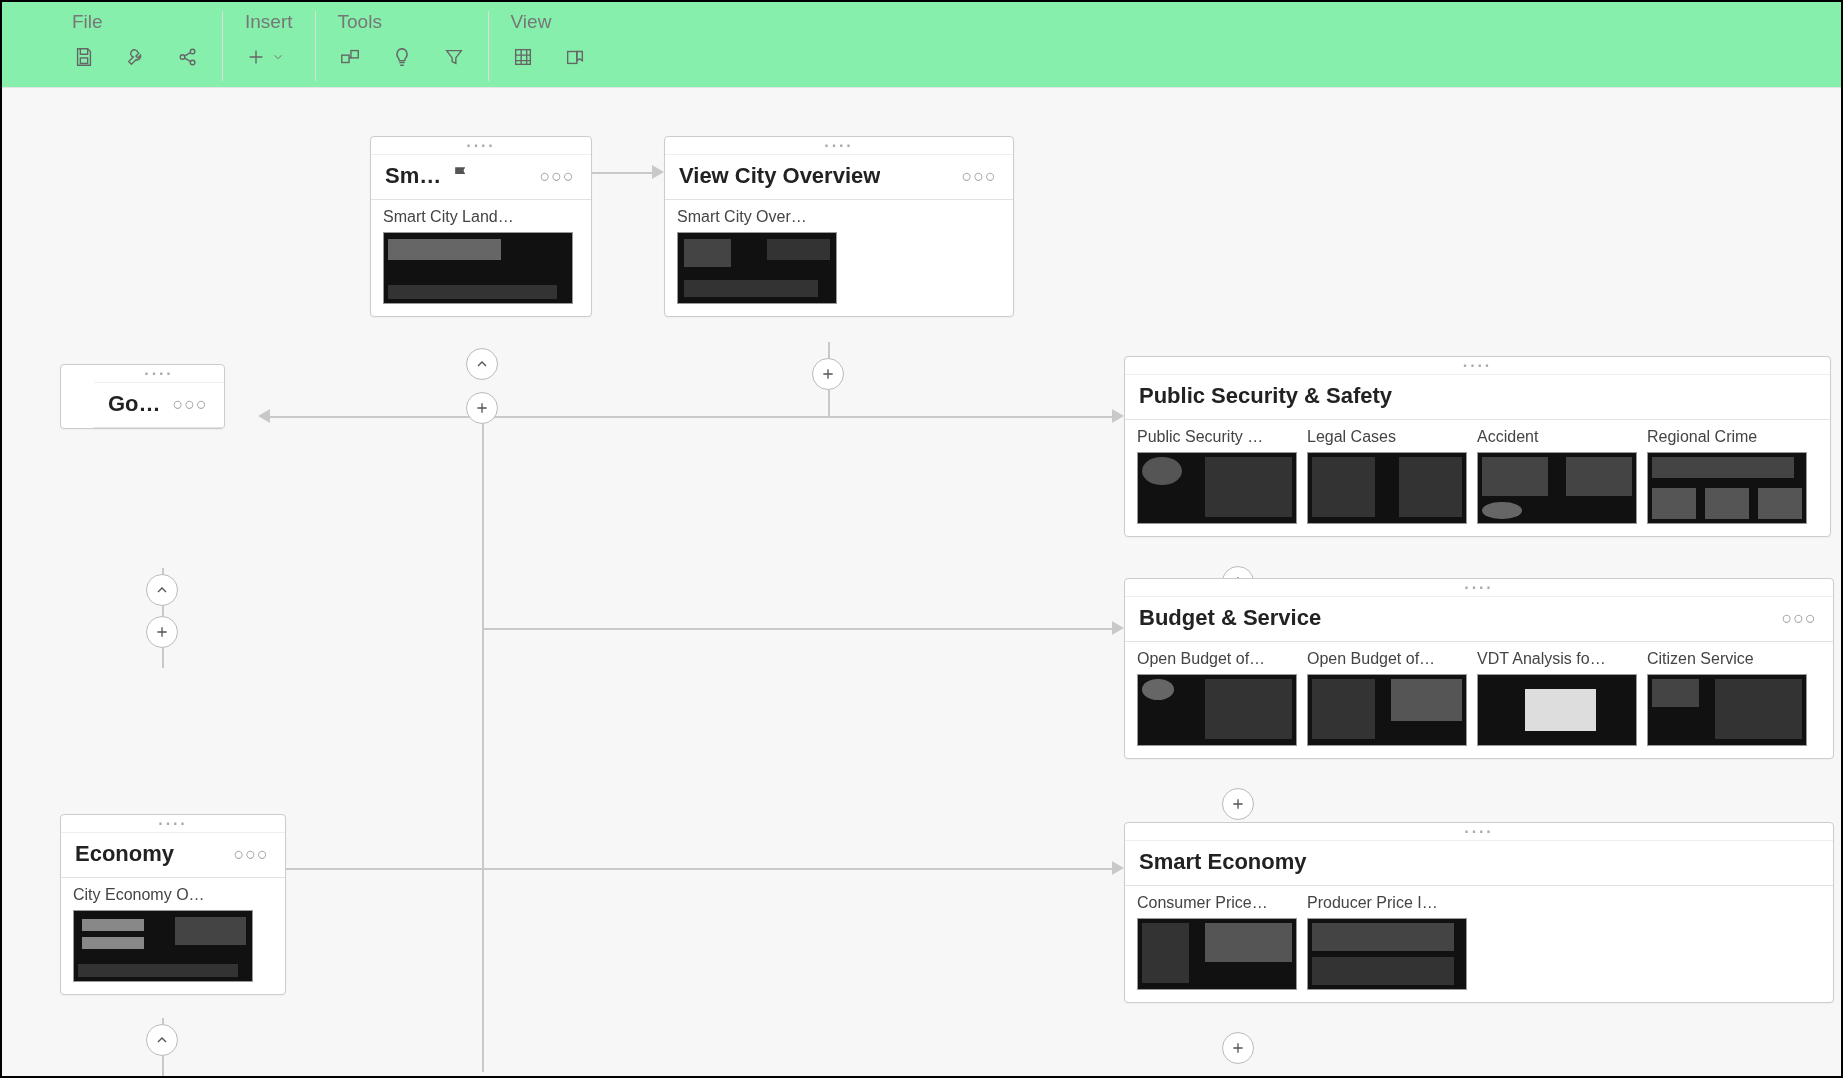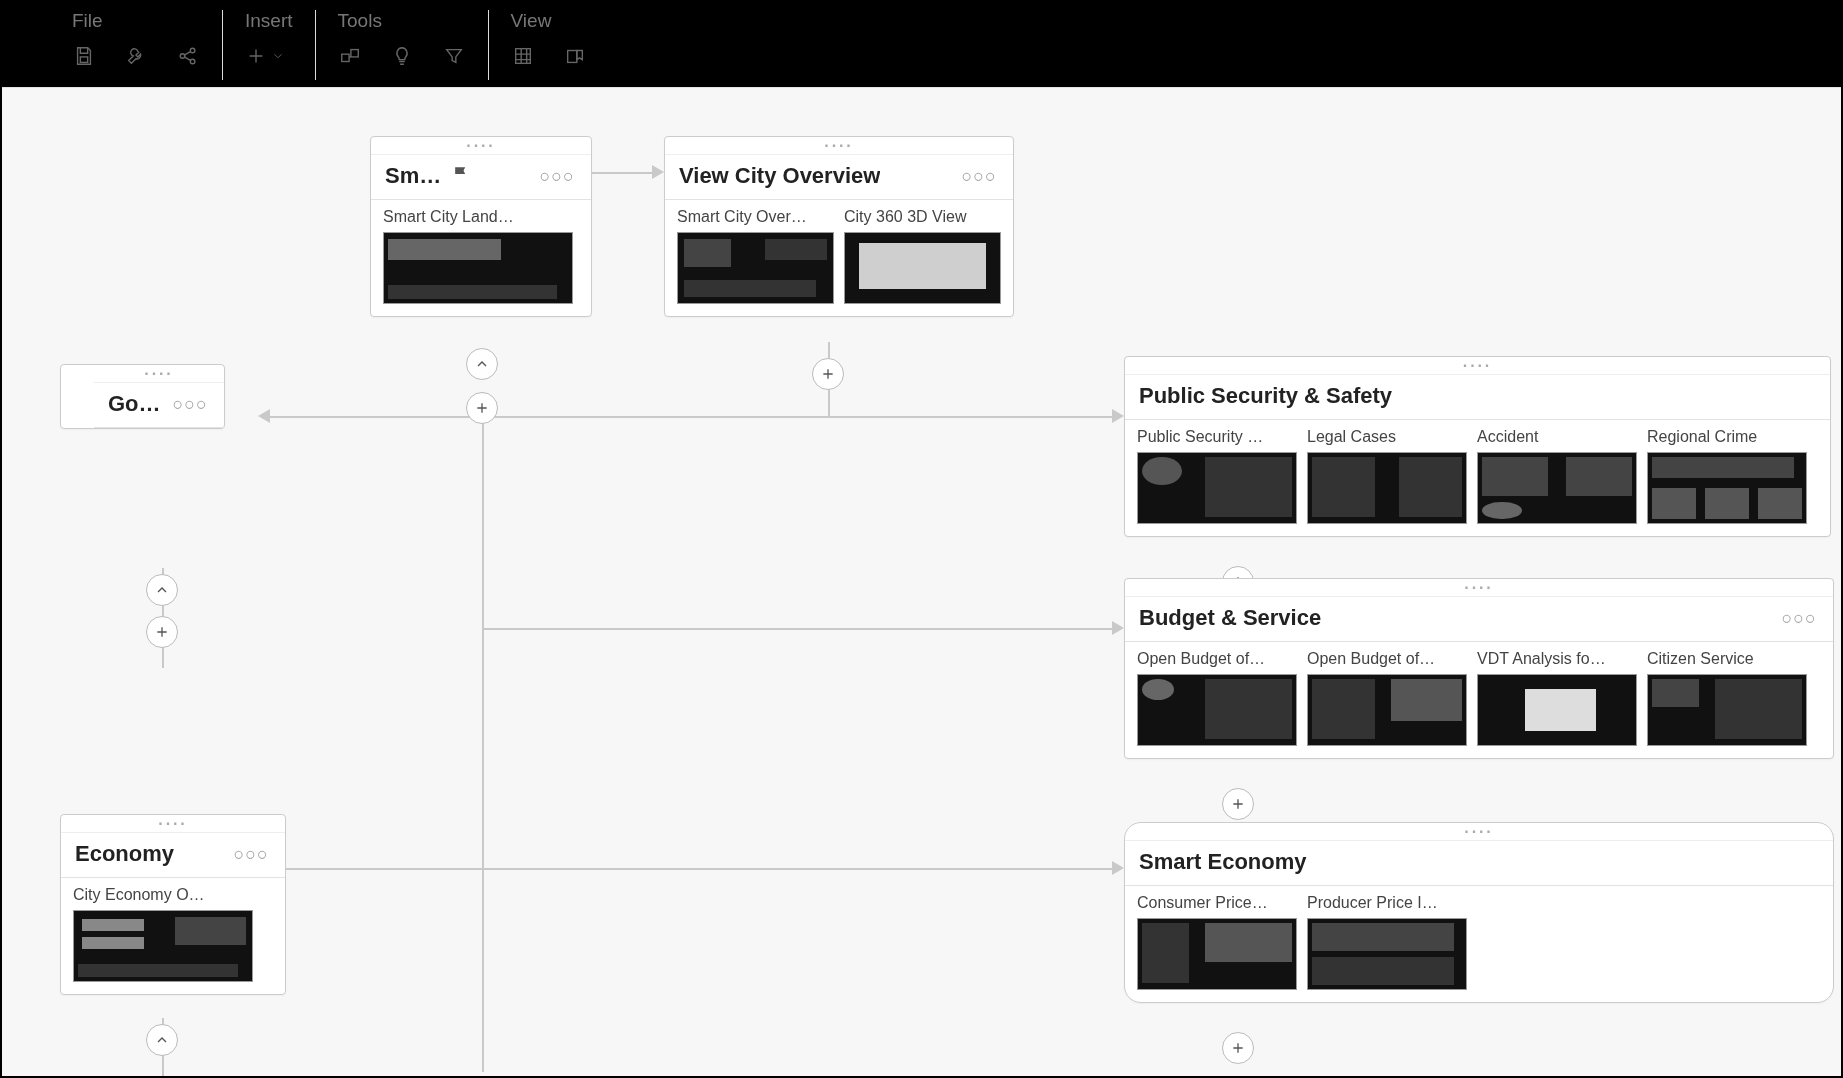--- a/index.html
+++ b/index.html
@@ -8,24 +8,24 @@
     background: #f7f7f7;
     width: 1843px;
     height: 1078px;
     overflow: hidden;
     position: relative;
     border: 2px solid #000;
   }
   
   .toolbar {
     display: flex;
-    align-items: flex-start;
+    align-items: center;
     padding: 8px 18px 6px 70px;
     border-bottom: 1px solid #e3e3e3;
-    background: #000000;
+    background: #86efac;
     gap: 0;
     height: 86px;
   }
   .toolbar-group {
     display: flex;
     flex-direction: column;
     gap: 8px;
     padding: 0 22px;
     border-right: 1px solid #dcdcdc;
     height: 70px;
@@ -336,24 +336,20 @@
     </div>
     <div class="node-body">
       <div class="page-card">
         <div class="page-label">Smart City Over…</div>
         <div class="thumb">
           <div class="mini" style="left:6px;top:6px;width:30%;height:40%;background:#444"></div>
           <div class="mini" style="right:6px;top:6px;width:40%;height:30%;background:#333"></div>
           <div class="mini" style="left:6px;bottom:6px;width:85%;height:25%;background:#333"></div>
         </div>
       </div>
-      <div class="page-card">
-        <div class="page-label">City 360 3D View</div>
-        <div class="thumb light-center"></div>
-      </div>
     </div>
   </div>
   <div class="round-btn" style="left:810px; top:270px;">
     <svg viewBox="0 0 24 24">
         <path d="M12 5v14M5 12h14"></path>
       </svg>
   </div>
 
   <div class="node" style="left:58px; top:276px; width:165px;padding-left:33px;">
     <div class="node-handle"></div>
@@ -477,21 +473,21 @@
         </div>
       </div>
     </div>
   </div>
   <div class="round-btn" style="left:144px; top:936px;">
     <svg viewBox="0 0 24 24">
         <path d="M6 15l6-6 6 6"></path>
       </svg>
   </div>
 
-  <div class="node" style="left:1122px; top:734px; width:710px;border-radius:17px;">
+  <div class="node" style="left:1122px; top:734px; width:710px;">
     <div class="node-handle"></div>
     <div class="node-header">
       <div class="node-title">Smart Economy</div>
     </div>
     <div class="node-body">
       <div class="page-card">
         <div class="page-label">Consumer Price…</div>
         <div class="thumb">
           <div class="mini" style="left:4px;top:4px;width:30%;height:85%;background:#333"></div>
           <div class="mini" style="right:4px;top:4px;width:55%;height:55%;background:#555"></div>

